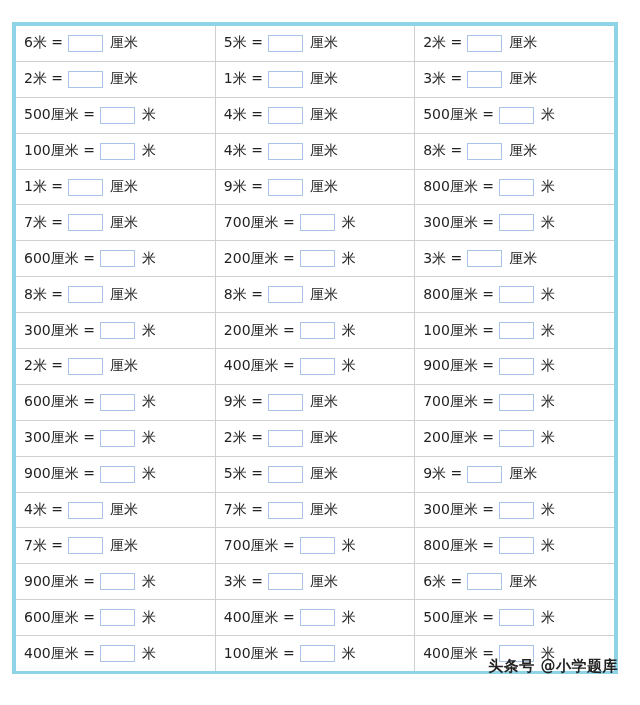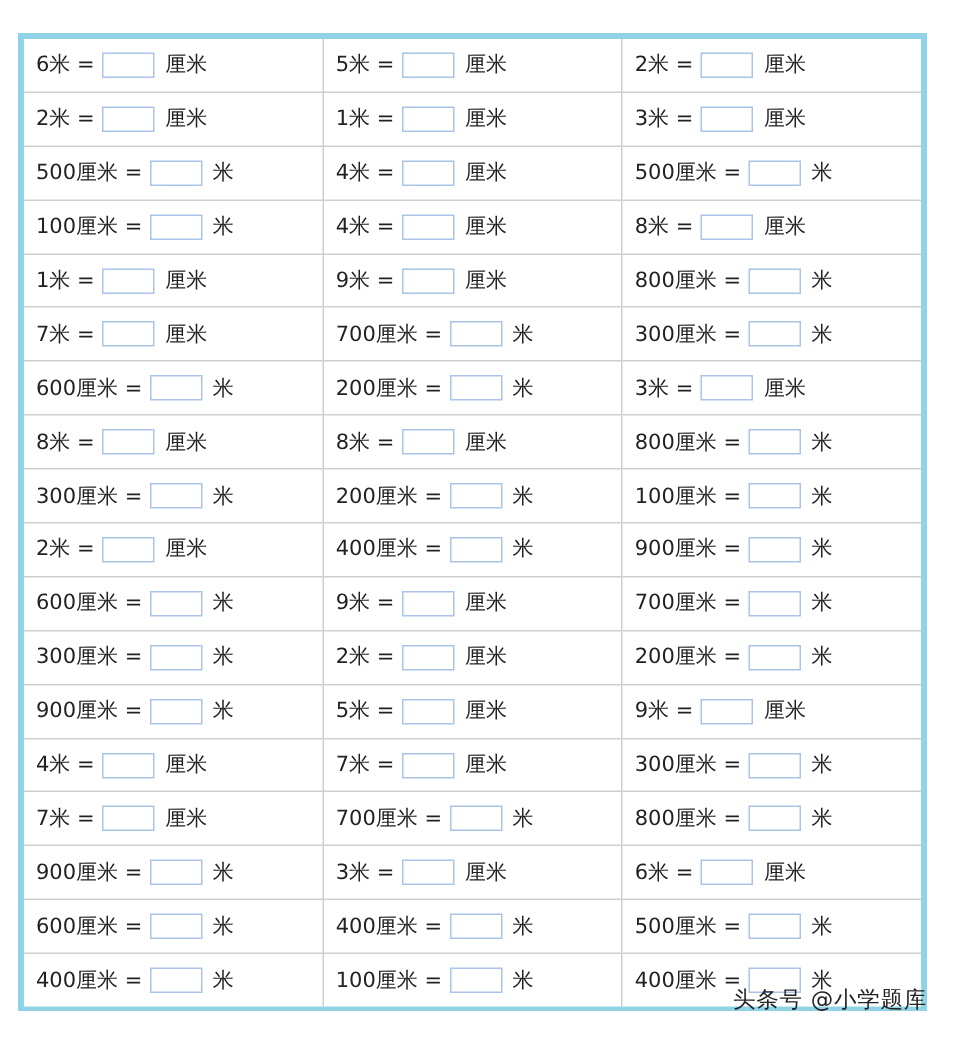--- a/index.html
+++ b/index.html
@@ -18,21 +18,21 @@
   tr:last-child td { border-bottom:none; }
   td:first-child { border-left:none; }
   td:last-child { border-right:none; }
   .q { display:inline-block; vertical-align:middle; }
   .box {
     display:inline-block; vertical-align:middle; width:35px; height:17px;
     border:1px solid #a9c4e8; background:#fff; margin:0 7px 0 5px; box-sizing:border-box;
   }
   .unit { display:inline-block; vertical-align:middle; }
   .footer {
-    position:absolute; right:22px; top:657px; font-size:15px; font-weight:normal; color:#222;
+    position:absolute; right:22px; top:657px; font-size:15px; font-weight:bold; color:#222;
     letter-spacing:0.5px;
   }
 </style>
 </head>
 <body>
 
 <div class="sheet">
   <table>
     <tbody id="tbody">
         <tr>

